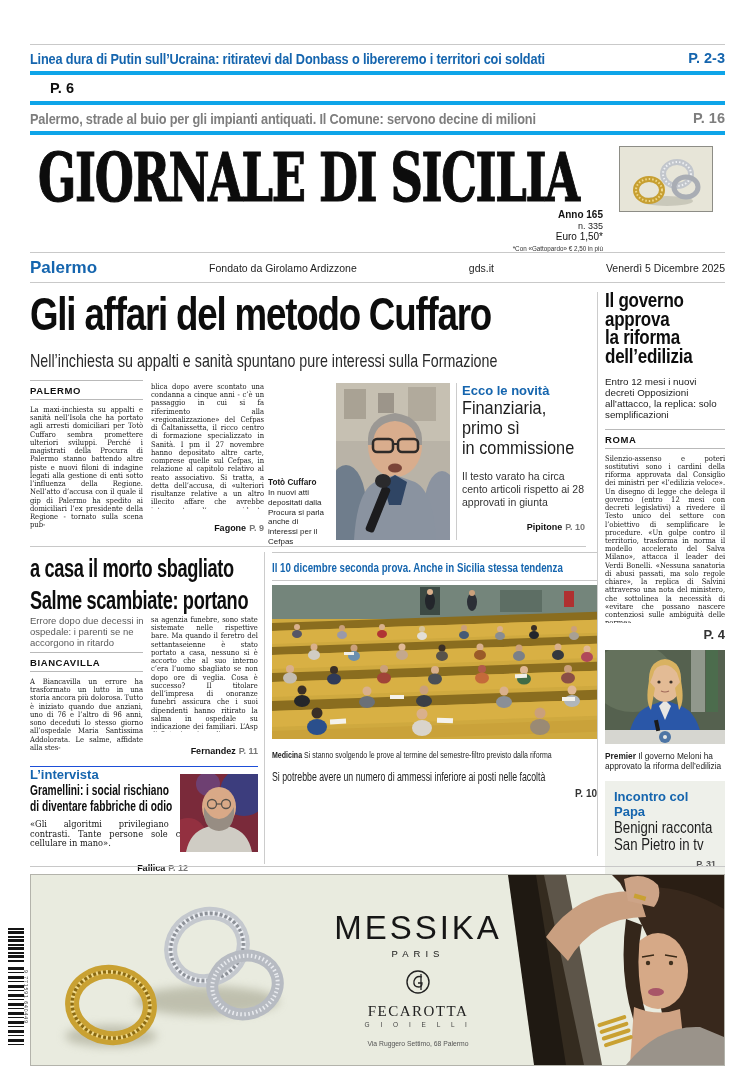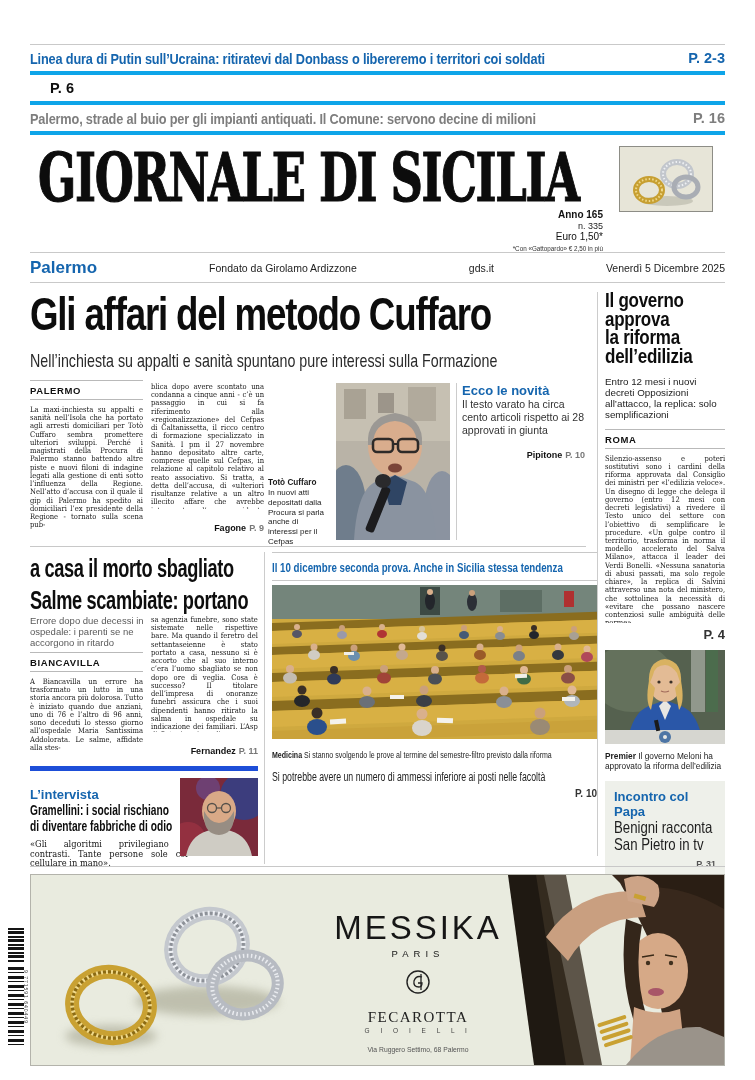--- a/index.html
+++ b/index.html
@@ -60,21 +60,21 @@
   .lead-c2 .clip { height:126px; overflow:hidden; }
   .lead-photo { left:336px; top:383px; }
   .lead-cap { left:268px; top:478px; width:62px; font-size:8px; line-height:1.22; color:#1c1c1c; }
   .lead-cap b { display:block; font-size:8.2px; }
 
   
   .fin-box { left:462px; top:383px; width:123px; }
   .fin-kick { font-weight:bold; font-size:13px; color:var(--accent,#1565ae); }
   .fin-hl div { line-height:19px; }
   .fin-hl span { font-size:18.5px; color:#1d1d1d; }
-  .fin-body { font-size:10.5px; line-height:1.22; color:#333; }
+  .fin-body { margin-top:12px; font-size:10.5px; line-height:1.22; color:#333; }
 
   
   .right-col { left:605px; top:292px; width:120px; }
   .ed-hl div { line-height:16.5px; }
   .ed-hl span { font-weight:bold; font-size:20px; letter-spacing:-.3px; color:#0d0d0d; }
   .ed-stand { margin-top:10px; font-size:9.8px; line-height:1.14; color:#222; }
   .ed-clip { margin-top:6px; height:168px; overflow:hidden; }
   .ed-page { text-align:right; font-weight:bold; font-size:13px; color:#333; margin-top:4px; }
   .ed-photo { margin-top:8px; }
   .ed-cap { margin-top:4px; font-size:8.3px; line-height:1.2; color:#1c1c1c; }
@@ -105,36 +105,36 @@
   .med-cap span { font-size:9px; color:#1c1c1c; }
   .med-cap b { font-weight:bold; }
   .med-hl { margin-top:7px; }
   .med-hl div { line-height:29px; }
   .med-hl span { font-weight:bold; font-size:29px; letter-spacing:-.5px; color:#0d0d0d; }
   .med-sub { margin-top:5px; }
   .med-sub span { font-size:12.5px; color:#222; }
   .med-page { text-align:right; font-weight:bold; font-size:10px; color:#333; margin-top:3px; }
 
   
-  .itv { left:30px; top:766px; width:228px; border-top:5px solid #1d4ed8; padding-top:16px; }
+  .itv { left:30px; top:766px; width:228px; border-top:1px solid #1d4ed8; padding-top:0; }
   .itv-kick { font-weight:bold; font-size:13px; color:var(--accent,#1565ae); }
   .itv-hl div { line-height:16px; }
   .itv-hl span { font-weight:bold; font-size:15px; color:#0d0d0d; }
   .itv-body { margin-top:6px; width:158px; font-family:"DejaVu Serif",serif; font-size:8.3px; line-height:1.15; text-align:justify; color:#161616; }
   .itv .byl { width:158px; }
   .itv-photo { position:absolute; right:0; top:7px; }
 
   
   .ad { left:30px; top:874px; width:695px; height:192px; background:#e9ebdf; border:1px solid #b3b3ab; }
   .ad-rings { position:absolute; left:8px; top:6px; }
   .ad-center { position:absolute; left:287px; top:0; width:200px; text-align:center; color:#161616; }
   .ad-brand { margin-top:34px; font-size:33px; font-weight:400; letter-spacing:3px; }
   .ad-paris { font-size:9.5px; letter-spacing:5px; margin-top:1px; }
   .ad-logo { margin:10px auto 0; display:block; }
-  .ad-ret { font-family:"Liberation Serif",serif; font-size:15px; letter-spacing:1.5px; color:#222; margin-top:14px; }
+  .ad-ret { font-family:"Liberation Serif",serif; font-size:15px; letter-spacing:1.5px; color:#222; margin-top:8px; }
   .ad-gio { font-size:6.5px; letter-spacing:4.5px; color:#444; margin-top:1px; }
   .ad-addr { font-size:6.8px; color:#555; margin-top:12px; }
   .ad-model { position:absolute; right:0; top:0; }
 
   
   .barcode { left:8px; top:928px; width:20px; }
   .bars1 { width:16px; height:34px; background:repeating-linear-gradient(to bottom,#151515 0 2px,#fff 2px 3px,#151515 3px 6px,#fff 6px 8px); }
   .bars2 { width:16px; height:80px; margin-top:5px; background:repeating-linear-gradient(to bottom,#151515 0 3px,#fff 3px 5px,#151515 5px 6px,#fff 6px 9px); }
   .bc-digits { position:absolute; left:15px; top:42px; writing-mode:vertical-rl; font-size:5px; color:#333; letter-spacing:1px; }
 </style>
@@ -216,20 +216,25 @@
   <path d="M18 157 Q21 108 39 99 L59 92 L79 99 Q97 108 100 157 Z" fill="#8a93a0"></path>
   <path d="M47 99 L59 92 L71 99 L65 122 L53 122 Z" fill="#2f4564"></path>
   <g transform="rotate(22 40 130)">
       <rect x="36" y="102" width="9" height="48" rx="3" fill="#1c1c1e"></rect>
     </g>
   <ellipse cx="47" cy="98" rx="8" ry="7" fill="#2a2a2c"></ellipse>
 </svg>
 
 <div class="abs fin-box">
   <div class="fin-kick">Ecco le novità</div>
+  <div class="fin-hl">
+    <div><span class="cx s88">Finanziaria,</span></div>
+    <div><span class="cx s88">primo sì</span></div>
+    <div><span class="cx s88">in commissione</span></div>
+  </div>
   <div class="fin-body">Il testo varato ha circa cento articoli rispetto ai 28 approvati in giunta</div>
   <div class="byl"><b>Pipitone</b><span class="pgno">P. 10</span></div>
 </div>
 
 <div class="abs vrule" style="left:456px;top:383px;height:157px"></div>
 <div class="abs vrule" style="left:597px;top:292px;height:564px"></div>
 <div class="abs vrule" style="left:264px;top:552px;height:312px"></div>
 <div class="abs hrule" style="left:30px;top:546px;width:556px"></div>
 
 <div class="abs right-col">

